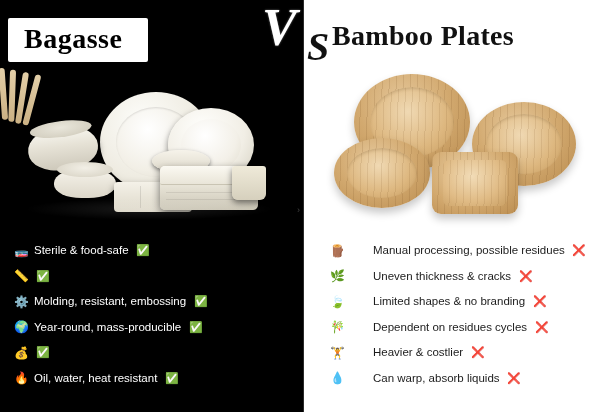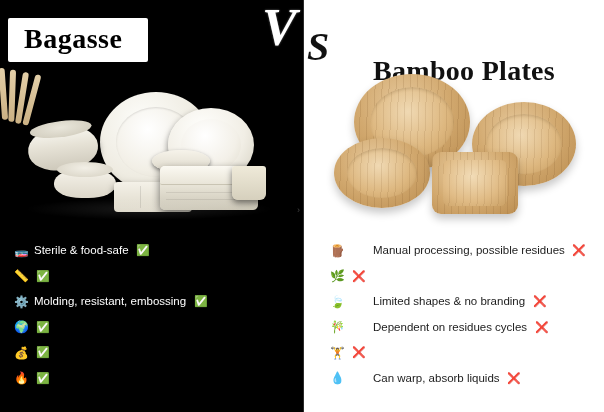--- a/index.html
+++ b/index.html
@@ -39,22 +39,21 @@
     font-family:"Liberation Serif", serif;
     font-weight:bold;
     font-size:28px;
     color:#000000;
     letter-spacing:.5px;
   }
   .title-right{
     position:absolute;
     left:28px;top:20px;
     width:264px;
-    text-align:center;
-    margin-top:35px;
+    text-align:left;
   }
   .title-right span{
     font-family:"Liberation Serif", serif;
     font-weight:bold;
     font-size:28px;
     color:#111111;
     letter-spacing:.3px;
   }
   
   .vs{
@@ -315,28 +314,30 @@
         <span class="lead">📏</span>
         <span class="mark yes">✅</span>
       </div>
       <div class="row">
         <span class="lead">⚙️</span>
         <span class="txt">Molding, resistant, embossing</span>
         <span class="mark yes">✅</span>
       </div>
       <div class="row">
         <span class="lead">🌍</span>
+        <span class="txt">Year-round, mass-producible</span>
         <span class="mark yes">✅</span>
       </div>
       <div class="row">
         <span class="lead">💰</span>
         <span class="mark yes">✅</span>
       </div>
       <div class="row">
         <span class="lead">🔥</span>
+        <span class="txt">Oil, water, heat resistant</span>
         <span class="mark yes">✅</span>
       </div>
     </div>
   </div>
 
   <div class="panel-right">
 
     <div class="title-right">
       <span>Bamboo Plates</span>
     </div>
@@ -364,34 +365,36 @@
     </div>
 
     <div class="list list-right">
       <div class="row">
         <span class="lead">🪵</span>
         <span class="txt">Manual processing, possible residues</span>
         <span class="mark no">❌</span>
       </div>
       <div class="row">
         <span class="lead">🌿</span>
+        <span class="txt">Uneven thickness &amp; cracks</span>
         <span class="mark no">❌</span>
       </div>
       <div class="row">
         <span class="lead">🍃</span>
         <span class="txt">Limited shapes &amp; no branding</span>
         <span class="mark no">❌</span>
       </div>
       <div class="row">
         <span class="lead">🎋</span>
         <span class="txt">Dependent on residues cycles</span>
         <span class="mark no">❌</span>
       </div>
       <div class="row">
         <span class="lead">🏋️</span>
+        <span class="txt">Heavier &amp; costlier</span>
         <span class="mark no">❌</span>
       </div>
       <div class="row">
         <span class="lead">💧</span>
         <span class="txt">Can warp, absorb liquids</span>
         <span class="mark no">❌</span>
       </div>
     </div>
   </div>
 

